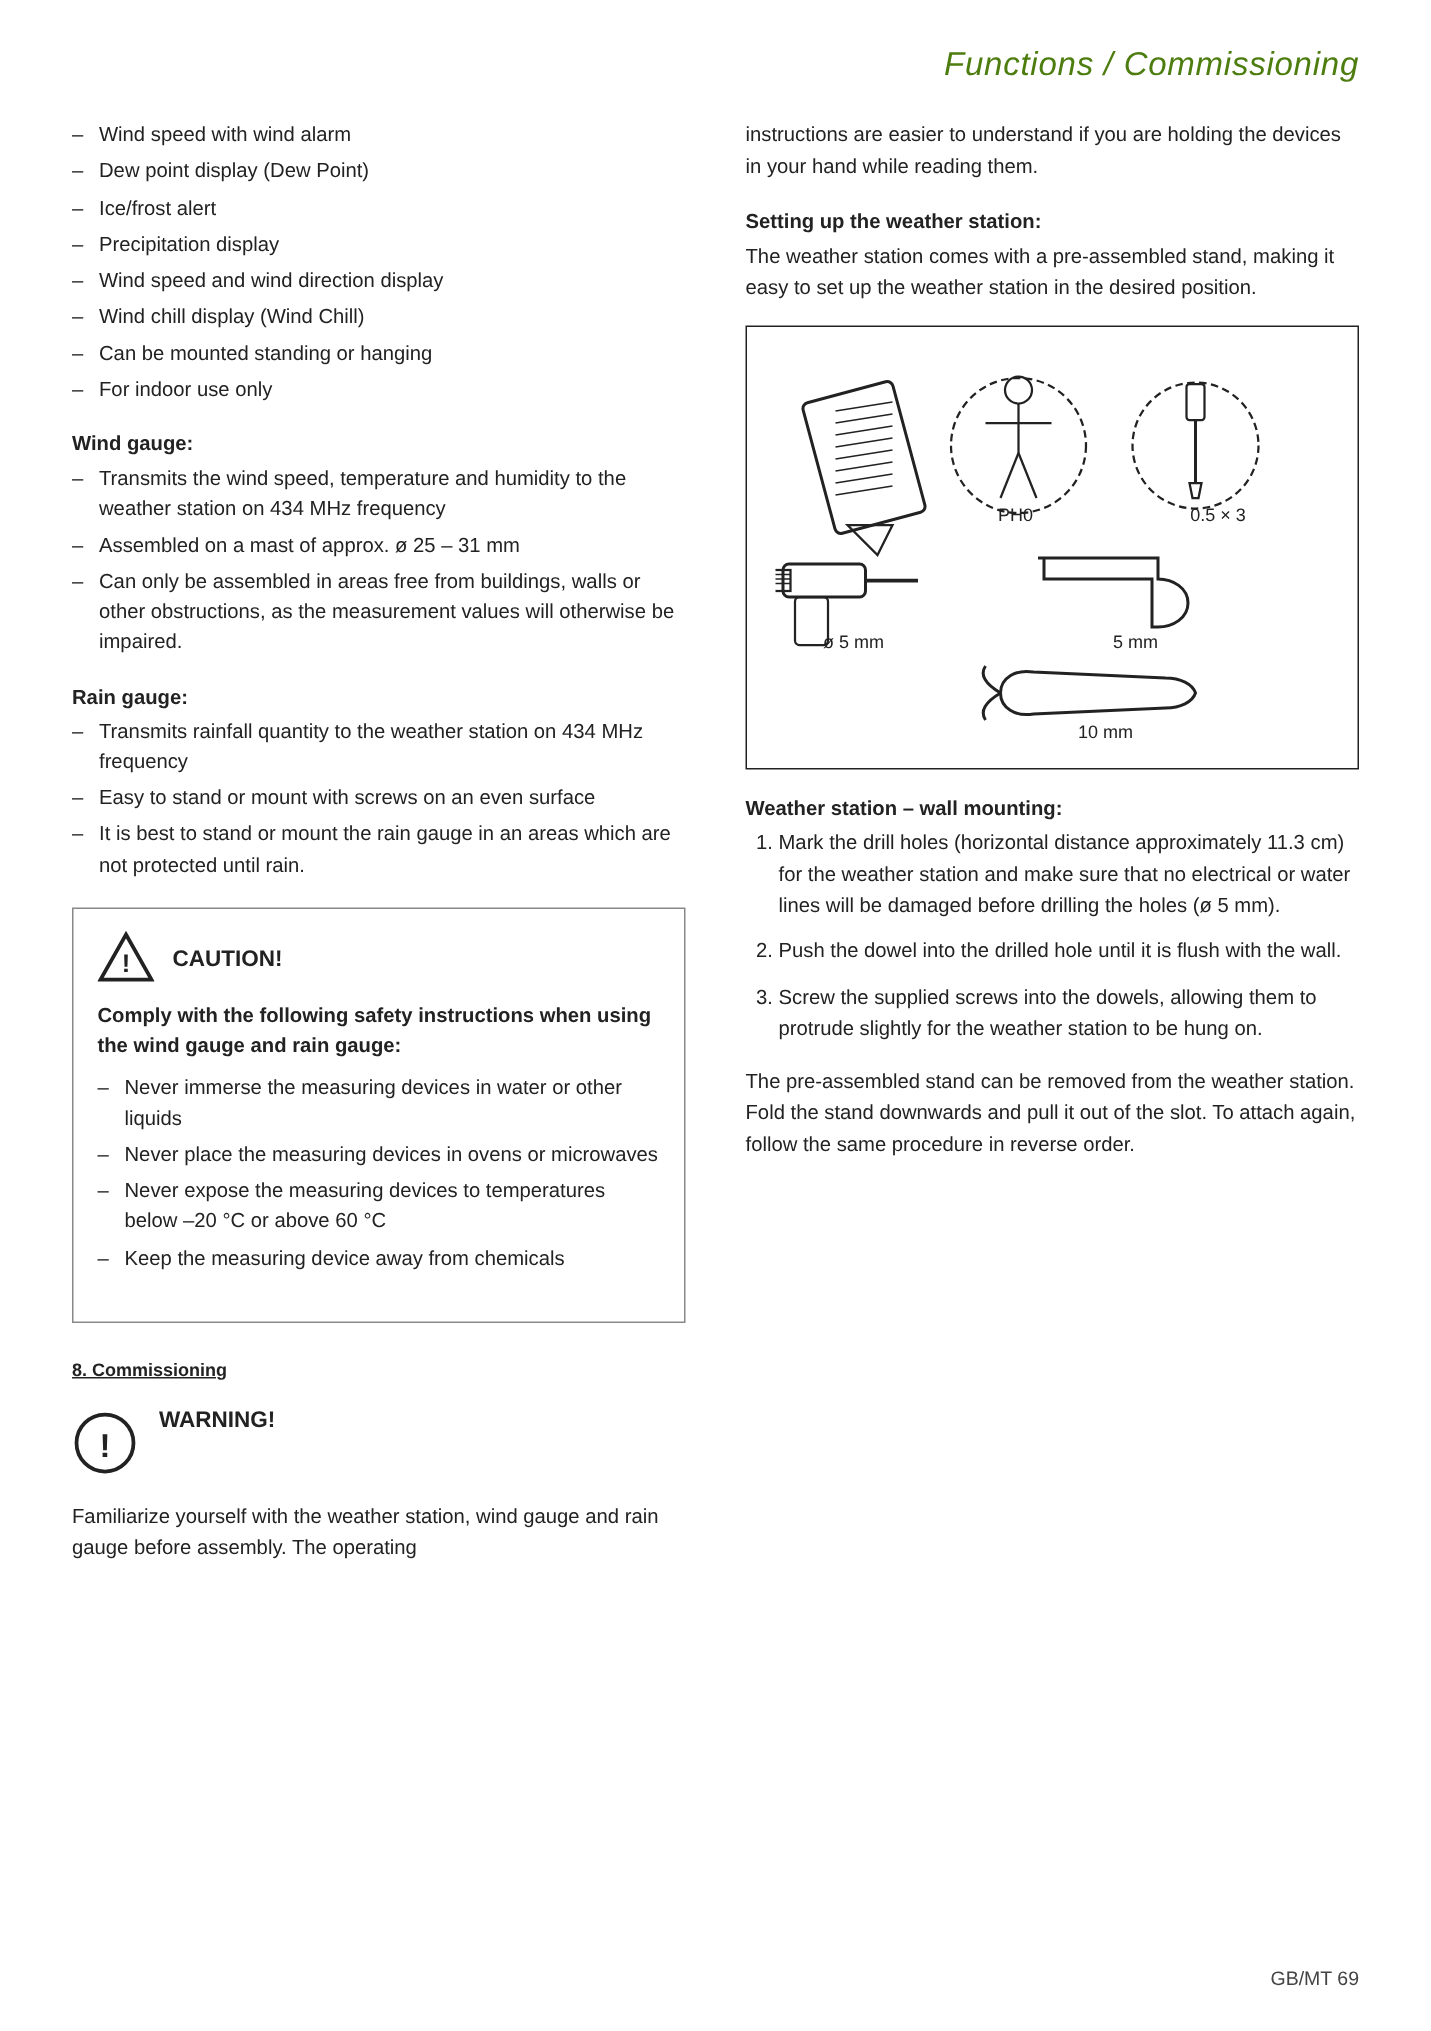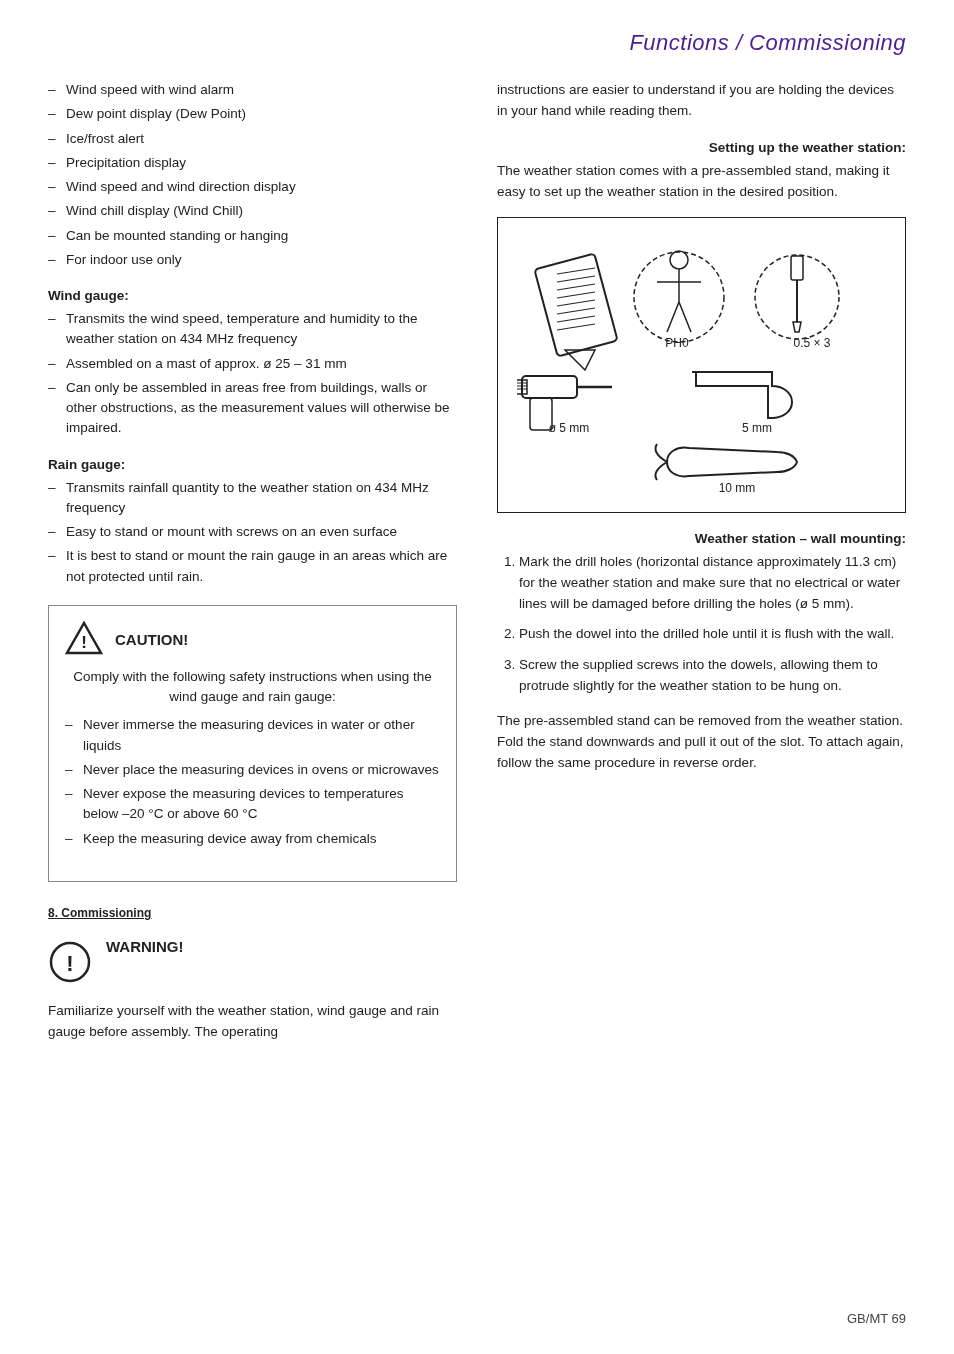--- a/index.html
+++ b/index.html
@@ -15,21 +15,21 @@
     .page {
       width: 954px;
       min-height: 1354px;
       padding: 30px 48px 40px 48px;
       position: relative;
     }
     .header {
       text-align: right;
       font-size: 22px;
       font-weight: normal;
-      color: #4c1d95;
+      color: #4d7c0f;
       margin-bottom: 24px;
       letter-spacing: 0.5px;
     }
     .header span {
       font-style: italic;
     }
     .two-col {
       display: flex;
       gap: 40px;
     }
@@ -59,21 +59,20 @@
     }
     .section-heading {
       font-weight: bold;
       margin-bottom: 6px;
       margin-top: 16px;
     }
     .right-col .section-heading {
       font-weight: bold;
       margin-bottom: 6px;
       margin-top: 0;
-      text-align: right;
     }
     .right-col p {
       line-height: 1.55;
       margin-bottom: 14px;
     }
     .image-box {
       border: 1.5px solid #222;
       padding: 14px 10px 10px 10px;
       margin-bottom: 18px;
       position: relative;
@@ -102,24 +101,23 @@
       display: flex;
       align-items: center;
       gap: 12px;
       margin-bottom: 8px;
     }
     .caution-title {
       font-weight: bold;
       font-size: 15px;
     }
     .caution-body-title {
-      font-weight: normal;
+      font-weight: bold;
       margin-bottom: 8px;
       line-height: 1.5;
-      text-align: center;
     }
     .commissioning-section {
       margin-top: 24px;
     }
     .commissioning-heading {
       font-size: 12px;
       font-weight: bold;
       text-decoration: underline;
       margin-bottom: 18px;
       margin-top: 20px;

